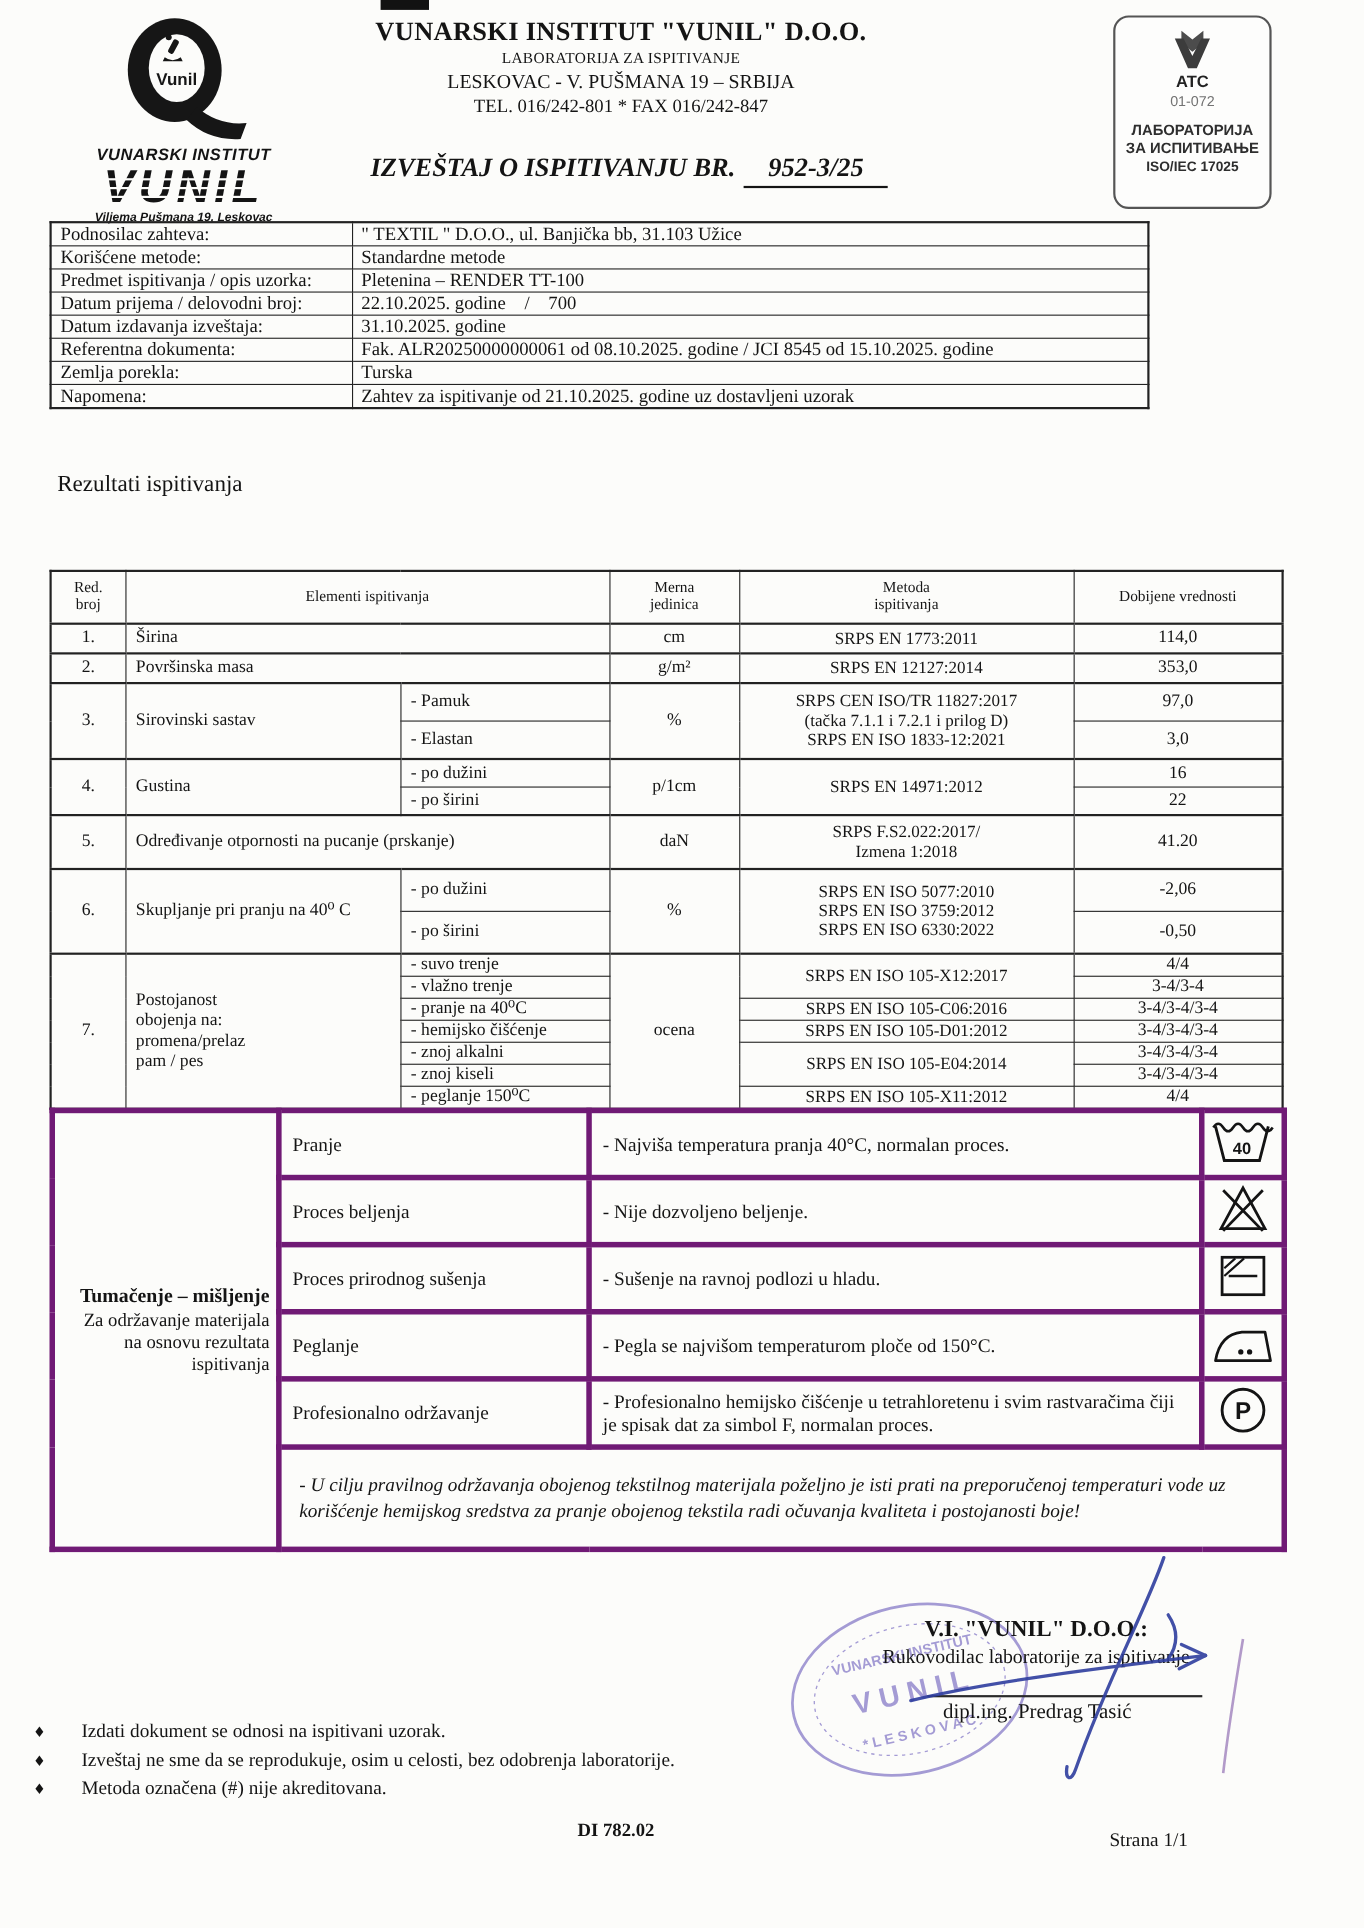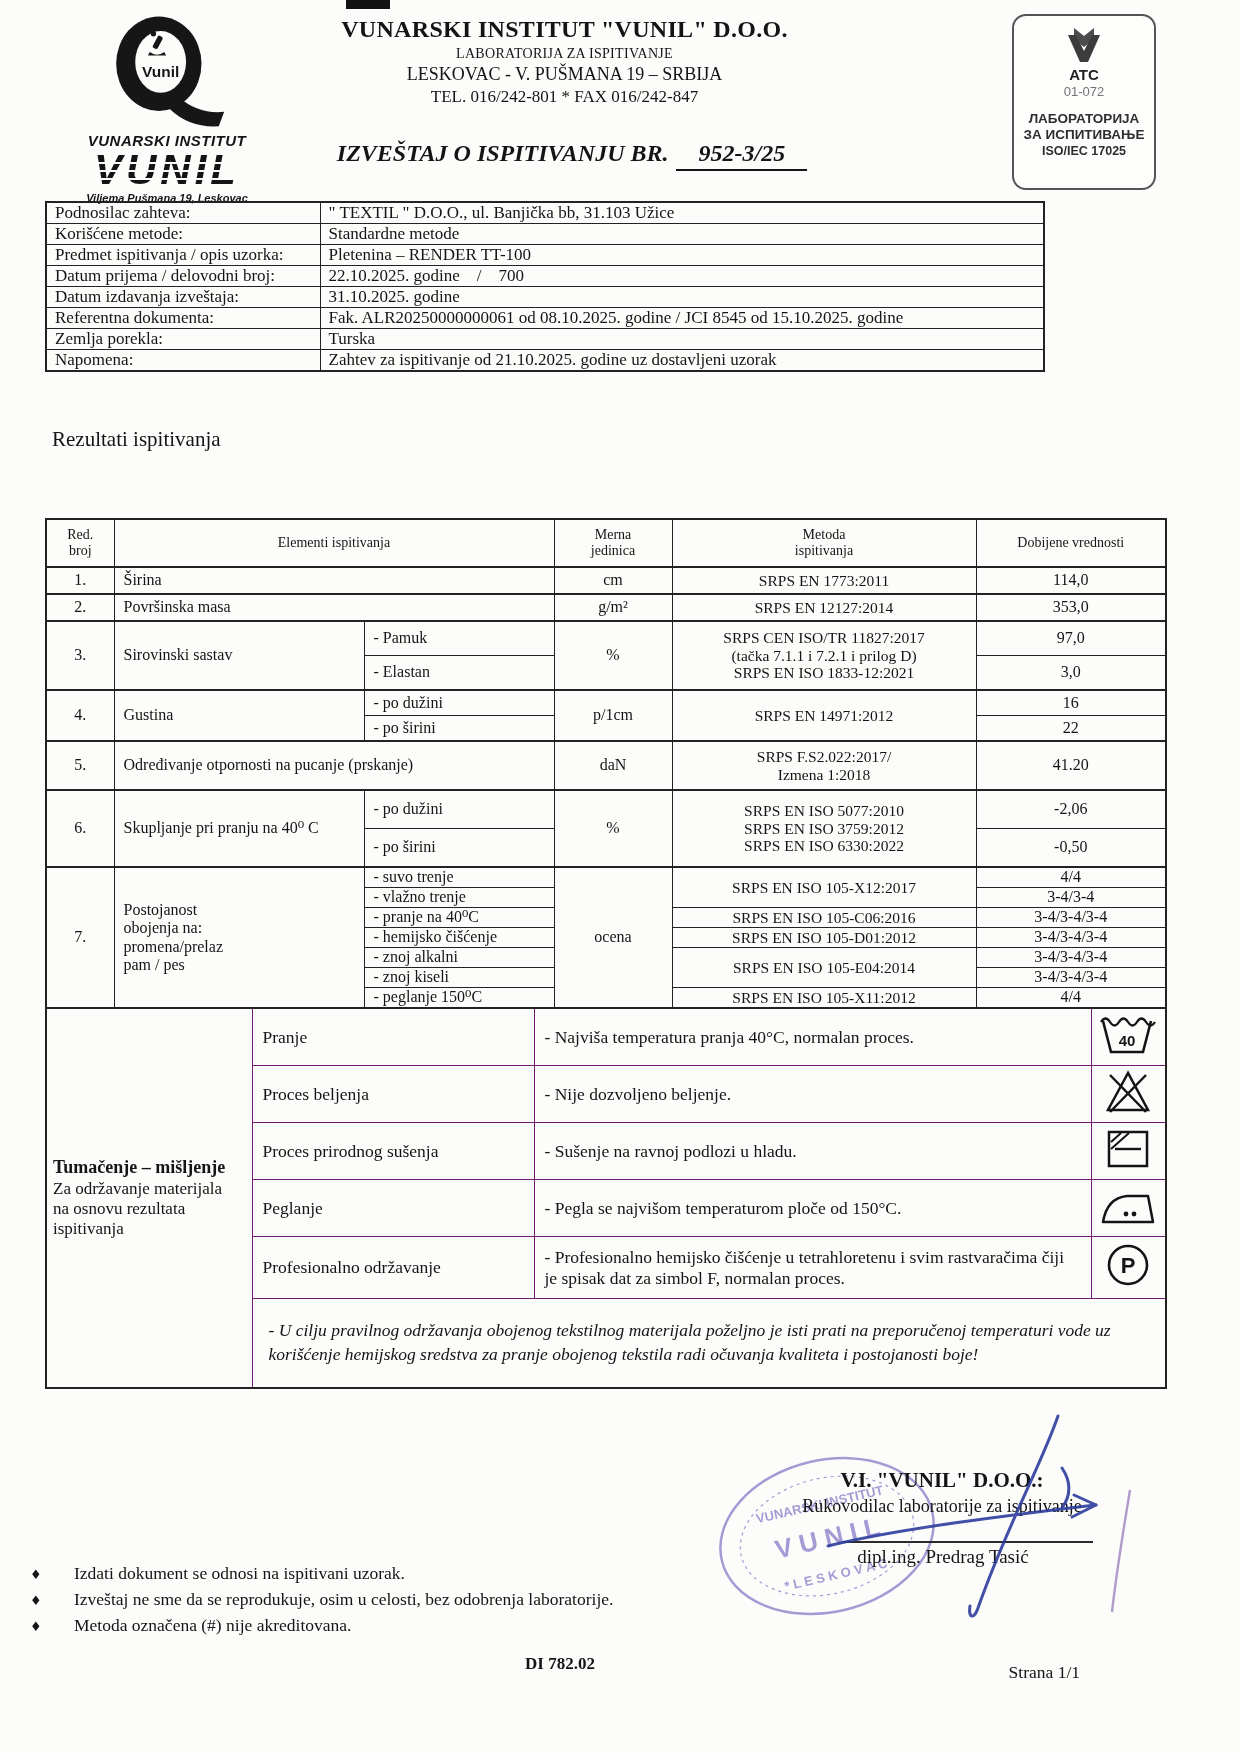--- a/index.html
+++ b/index.html
@@ -42,22 +42,22 @@
   .results{width:1120px;border:2px solid #222;font-size:16px;table-layout:fixed;}
   .results td{border:1px solid #222;padding:0 5px;text-align:center;vertical-align:middle;line-height:1.15;}
   .results .left{text-align:left;padding-left:9px;}
   .results .method{font-size:15.5px;}
   .results tr.grp td{border-top:2px solid #222;}
   .results tr.hdr td{border-bottom:2px solid #222;height:46px;font-size:14px;}
   tr.h26 td{height:25px;} tr.h34 td{height:33px;} tr.h25 td{height:24px;}
   tr.h48 td{height:47px;} tr.h38 td{height:37px;} tr.h20 td{height:19px;}
   
   .care{width:1120px;border:2px solid #222;font-size:17.5px;table-layout:fixed;margin-top:-2px;}
-  .care td{border:1px solid #701a75;padding:2px 10px;vertical-align:middle;line-height:1.2;}
-  .care .hdr-cell{text-align:left;padding:16px 6px;}
+  .care td{border:5px solid #701a75;padding:2px 10px;vertical-align:middle;line-height:1.2;}
+  .care .hdr-cell{text-align:right;padding:16px 6px;}
   .care .hdr-title{font-weight:bold;font-size:18px;}
   .care .hdr-sub{font-size:17px;}
   .care .icon-cell{text-align:center;padding:2px;}
   .care tr.c td{height:52px;}
   .care tr.cn td{height:76px;}
   .care .note-cell{font-style:italic;font-size:17.5px;padding:6px 16px;line-height:1.35;}
   
   .stamp{position:absolute;left:712px;top:1452px;width:230px;height:168px;opacity:.72;transform:rotate(-13deg);}
   .sig-company{position:absolute;left:752px;top:1468px;width:380px;text-align:center;font-size:21px;font-weight:bold;}
   .sig-role{position:absolute;left:752px;top:1496px;width:380px;text-align:center;font-size:18px;}

